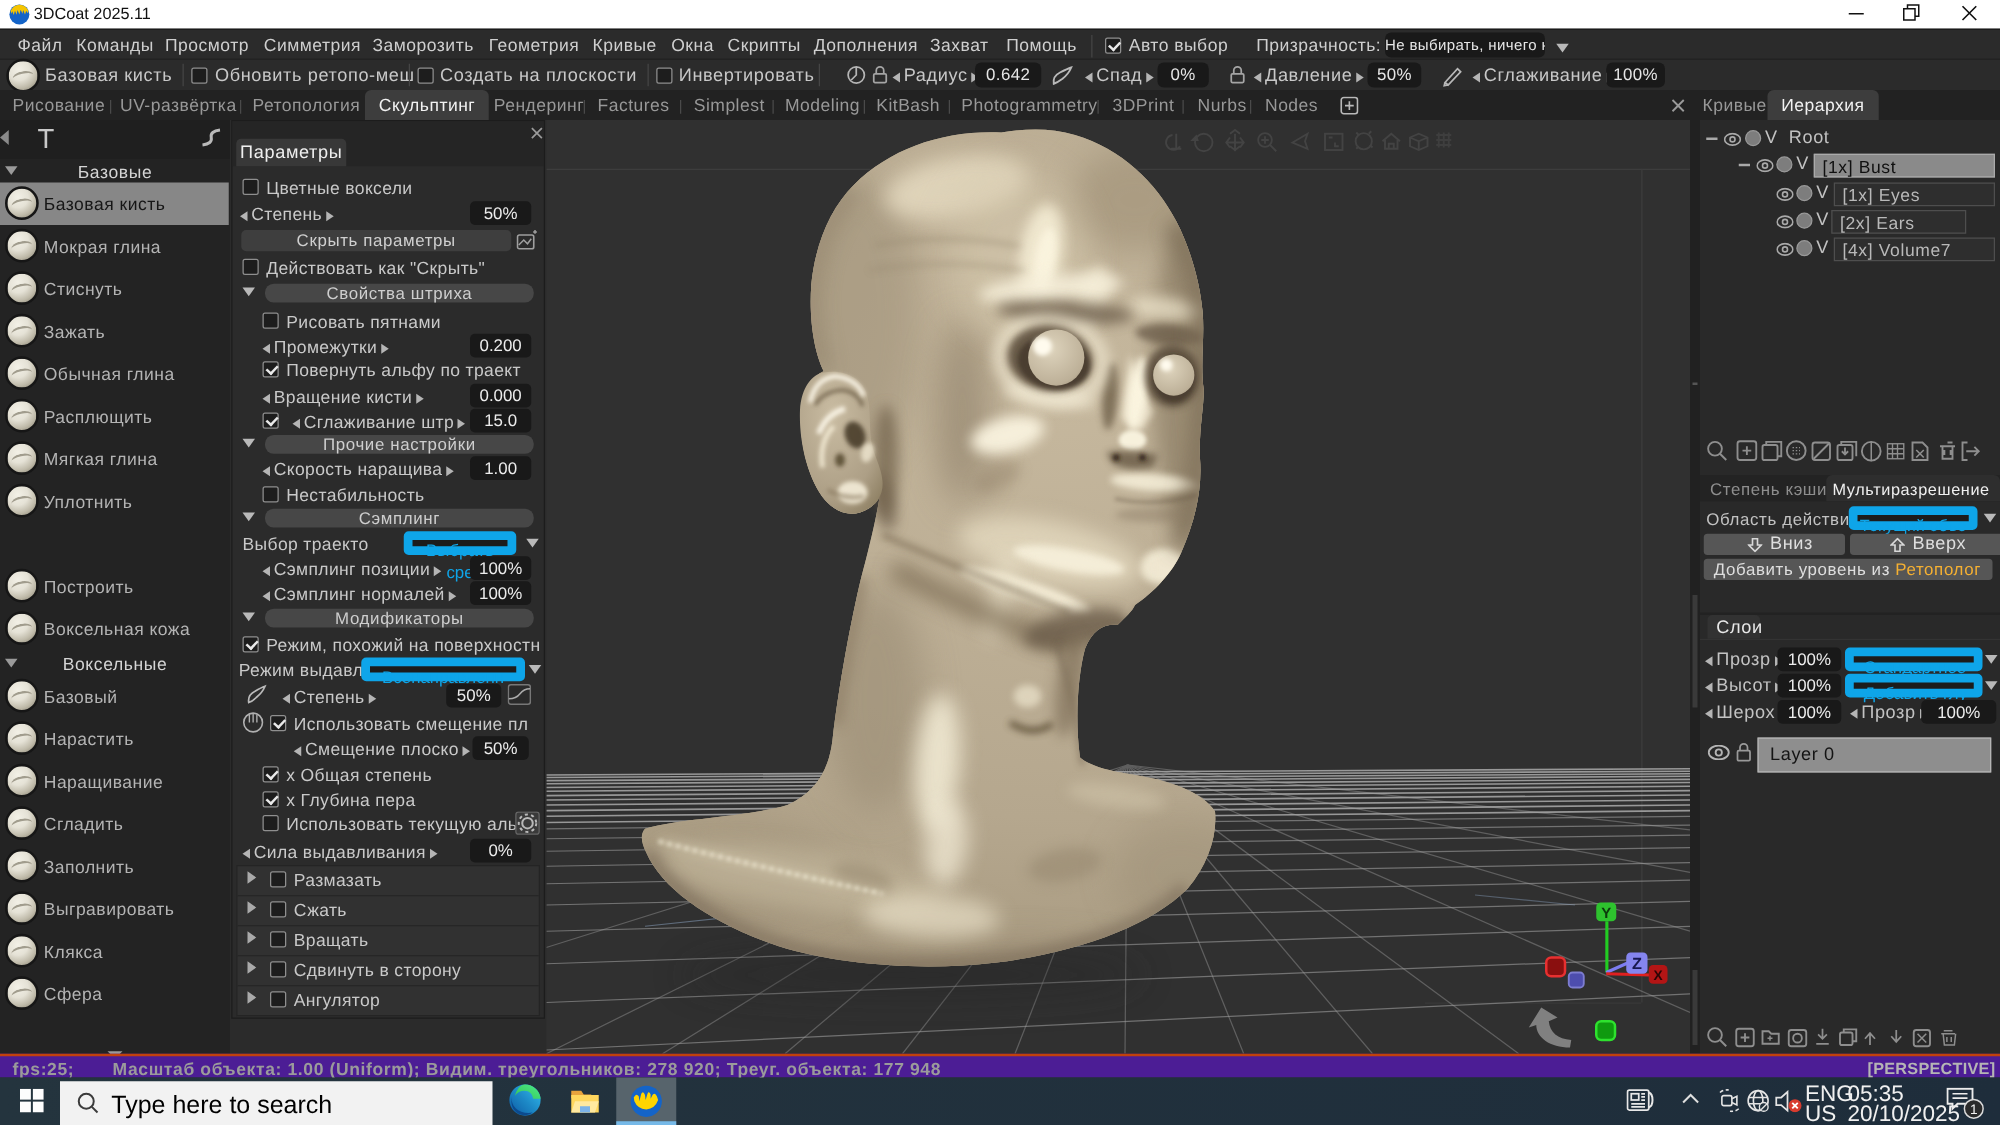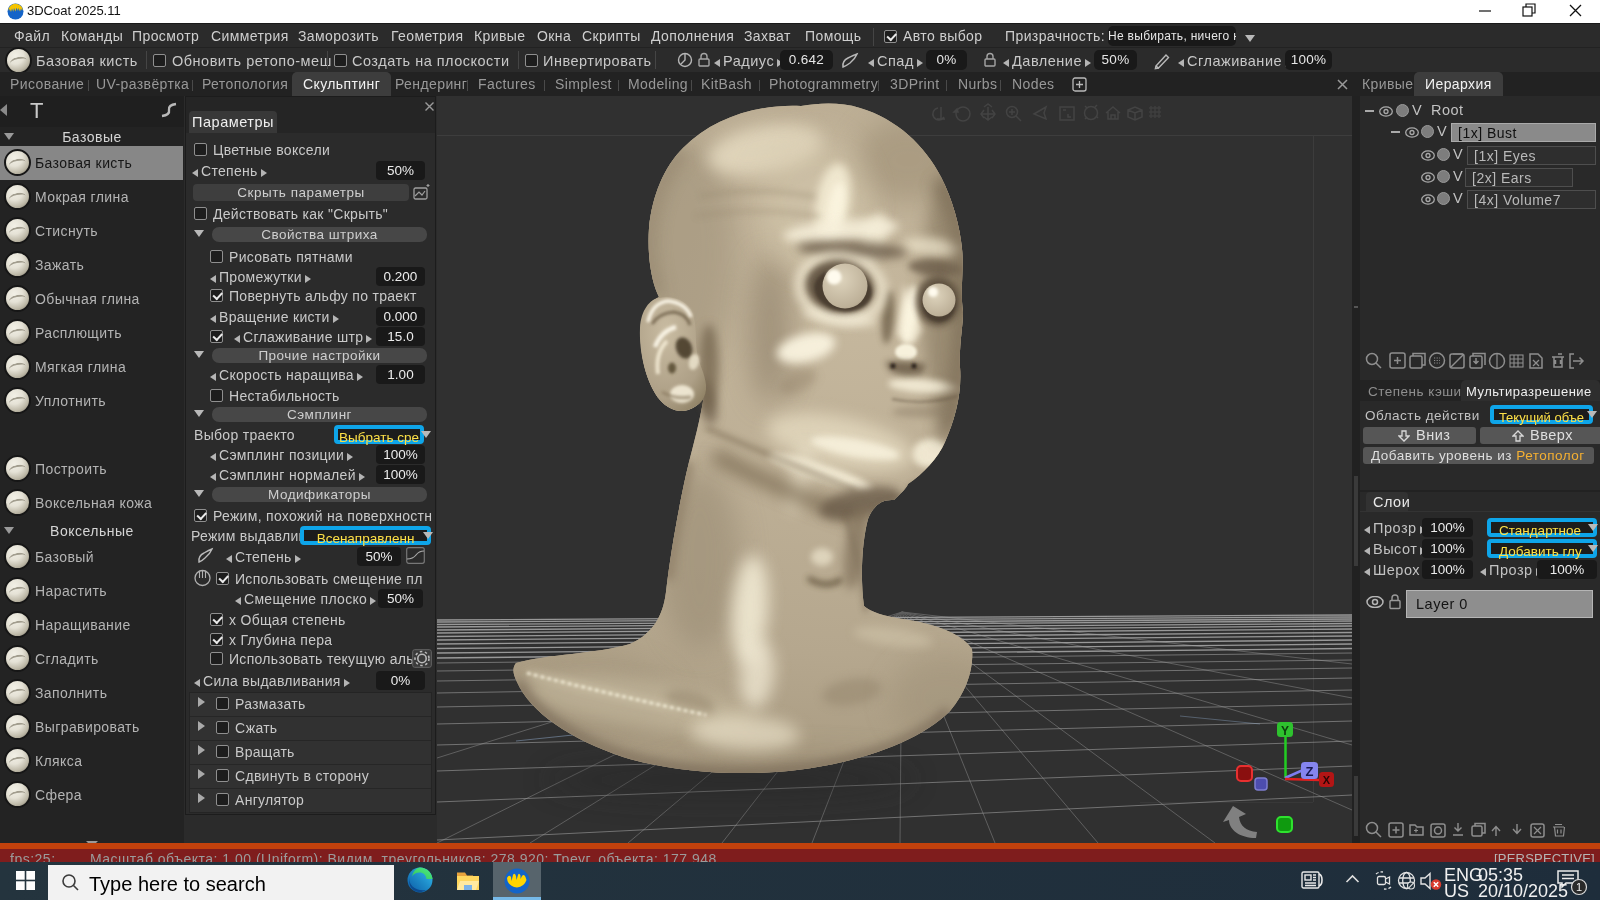--- a/index.html
+++ b/index.html
@@ -39,32 +39,32 @@
 .brow .lbl { position:absolute; left:35px; top:9px; font-size:14px; color:#b4b4b4; letter-spacing:0.4px; }
 .brow.sel .lbl { color:#161616; }
 .ball { position:absolute; left:4px; top:3px; width:27px; height:27px; border-radius:50%; background:radial-gradient(circle at 36% 30%, #f2f0e6 0%, #e5e2d6 38%, #beb9a8 68%, #787363 100%); border:2px solid #161616; }
 .ball::after { content:""; position:absolute; left:3px; top:8px; width:17px; height:7px; border-radius:50%; border-top:2px solid #8f8a7a; transform:rotate(-12deg); opacity:0.8; }
 
 #params { left:185px; top:96px; width:251px; height:719px; background:#2b2b2b; border:1px solid #1c1c1c; }
 #params .ptab { position:absolute; left:3px; top:10px; width:80px; height:20px; background:#383838; border-radius:4px 4px 0 0; color:#efefef; font-size:14.5px; text-align:center; line-height:20px; letter-spacing:0.5px; }
 .prow { position:absolute; left:6px; font-size:14px; color:#c9c9c9; letter-spacing:0.3px; white-space:nowrap; }
 .secbar { position:absolute; left:26px; width:215px; height:15px; background:#474747; border-radius:7px; color:#cecece; font-size:13.5px; text-align:center; line-height:15px; letter-spacing:0.5px; }
 .pfield { position:absolute; height:19px; background:#191919; border-radius:4px; color:#ececec; font-size:13.5px; text-align:center; line-height:19px; }
-.pdrop { position:absolute; height:19px; background:#1c1c1c; border:4px solid #0ea5e9; border-radius:4px; color:#fde047; font-size:13.5px; text-align:center; line-height:17px;margin-left:11px; }
+.pdrop { position:absolute; height:19px; background:#1c1c1c; border:7px solid #0ea5e9; border-radius:4px; color:#0ea5e9; font-size:13.5px; text-align:center; line-height:17px; }
 .sexp { position:absolute; width:0; height:0; border-top:5px solid transparent; border-bottom:5px solid transparent; border-left:7px solid #a9a9a9; }
 
 #viewport { left:437px; top:96px; width:915px; height:747px; background:#303030; }
 
 #rpanel { left:1360px; top:96px; width:240px; height:747px; background:#292929; }
 #rsplit { left:1352px; top:96px; width:8px; height:747px; background:#212121; }
 .rtxt { position:absolute; font-size:14.5px; color:#c2c2c2; letter-spacing:0.5px; white-space:nowrap; }
 .hbox { position:absolute; height:19px; background:#2e2e2e; border:1px solid #4e4e4e; color:#b9b9b9; font-size:14px; line-height:18px; padding-left:6px; letter-spacing:0.5px; }
 .hbox.sel { background:#8a8a8a; border:1px solid #aaaaaa; color:#101010; }
 
-#statusbar { left:0; top:843px; width:1600px; height:19px; background:#7f1d1d; border-top:6px solid #c2410c; }
+#statusbar { left:0; top:843px; width:1600px; height:19px; background:#4c1d95; border-top:2px solid #c2410c;font-weight:bold; }
 #statusbar div { position:absolute; top:2px; font-size:14px; color:#9b9b9b; letter-spacing:0.5px; }
 
 #taskbar { left:0; top:862px; width:1600px; height:38px; background:linear-gradient(90deg,#24343e 0%,#1e2d3b 100%); }
 #search { position:absolute; left:48px; top:3px; width:346px; height:35px; background:#f2f2f2; }
 #search span { position:absolute; left:41px; top:8px; font-size:20px; color:#000000; }
 .trayt { position:absolute; font-size:18px; color:#f0f0f0; }
 </style>
 </head>
 <body>
 

